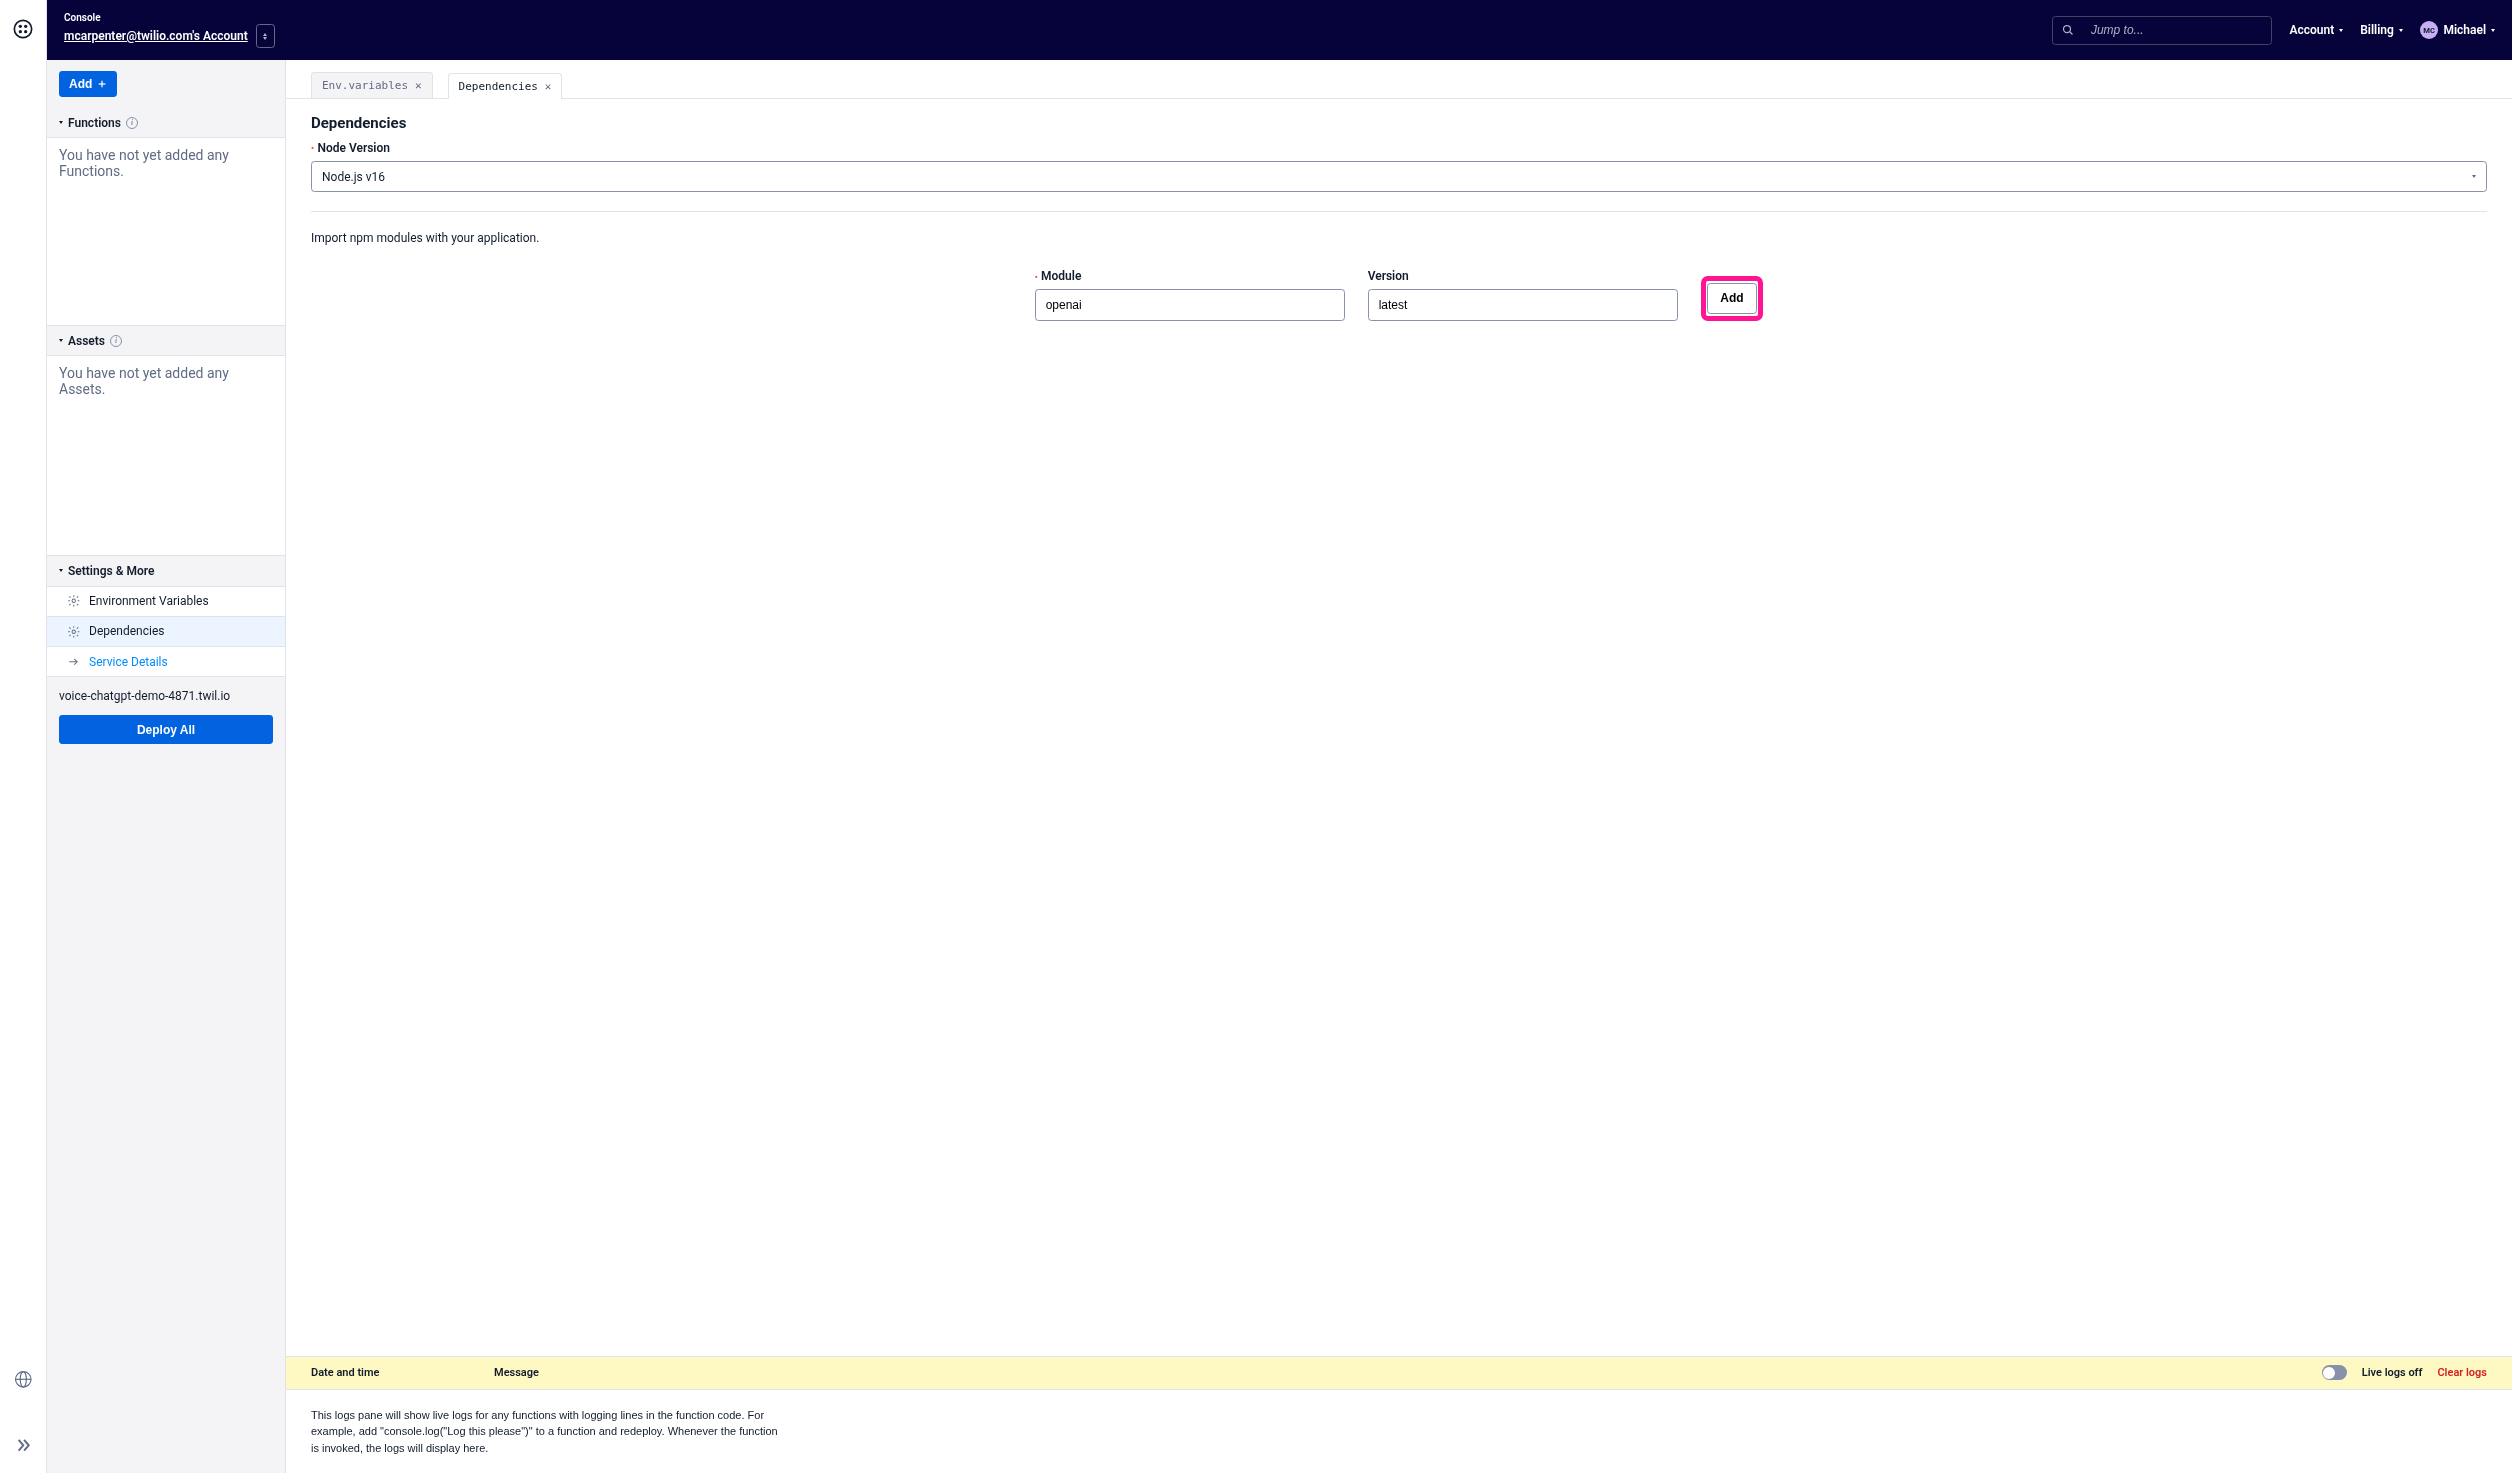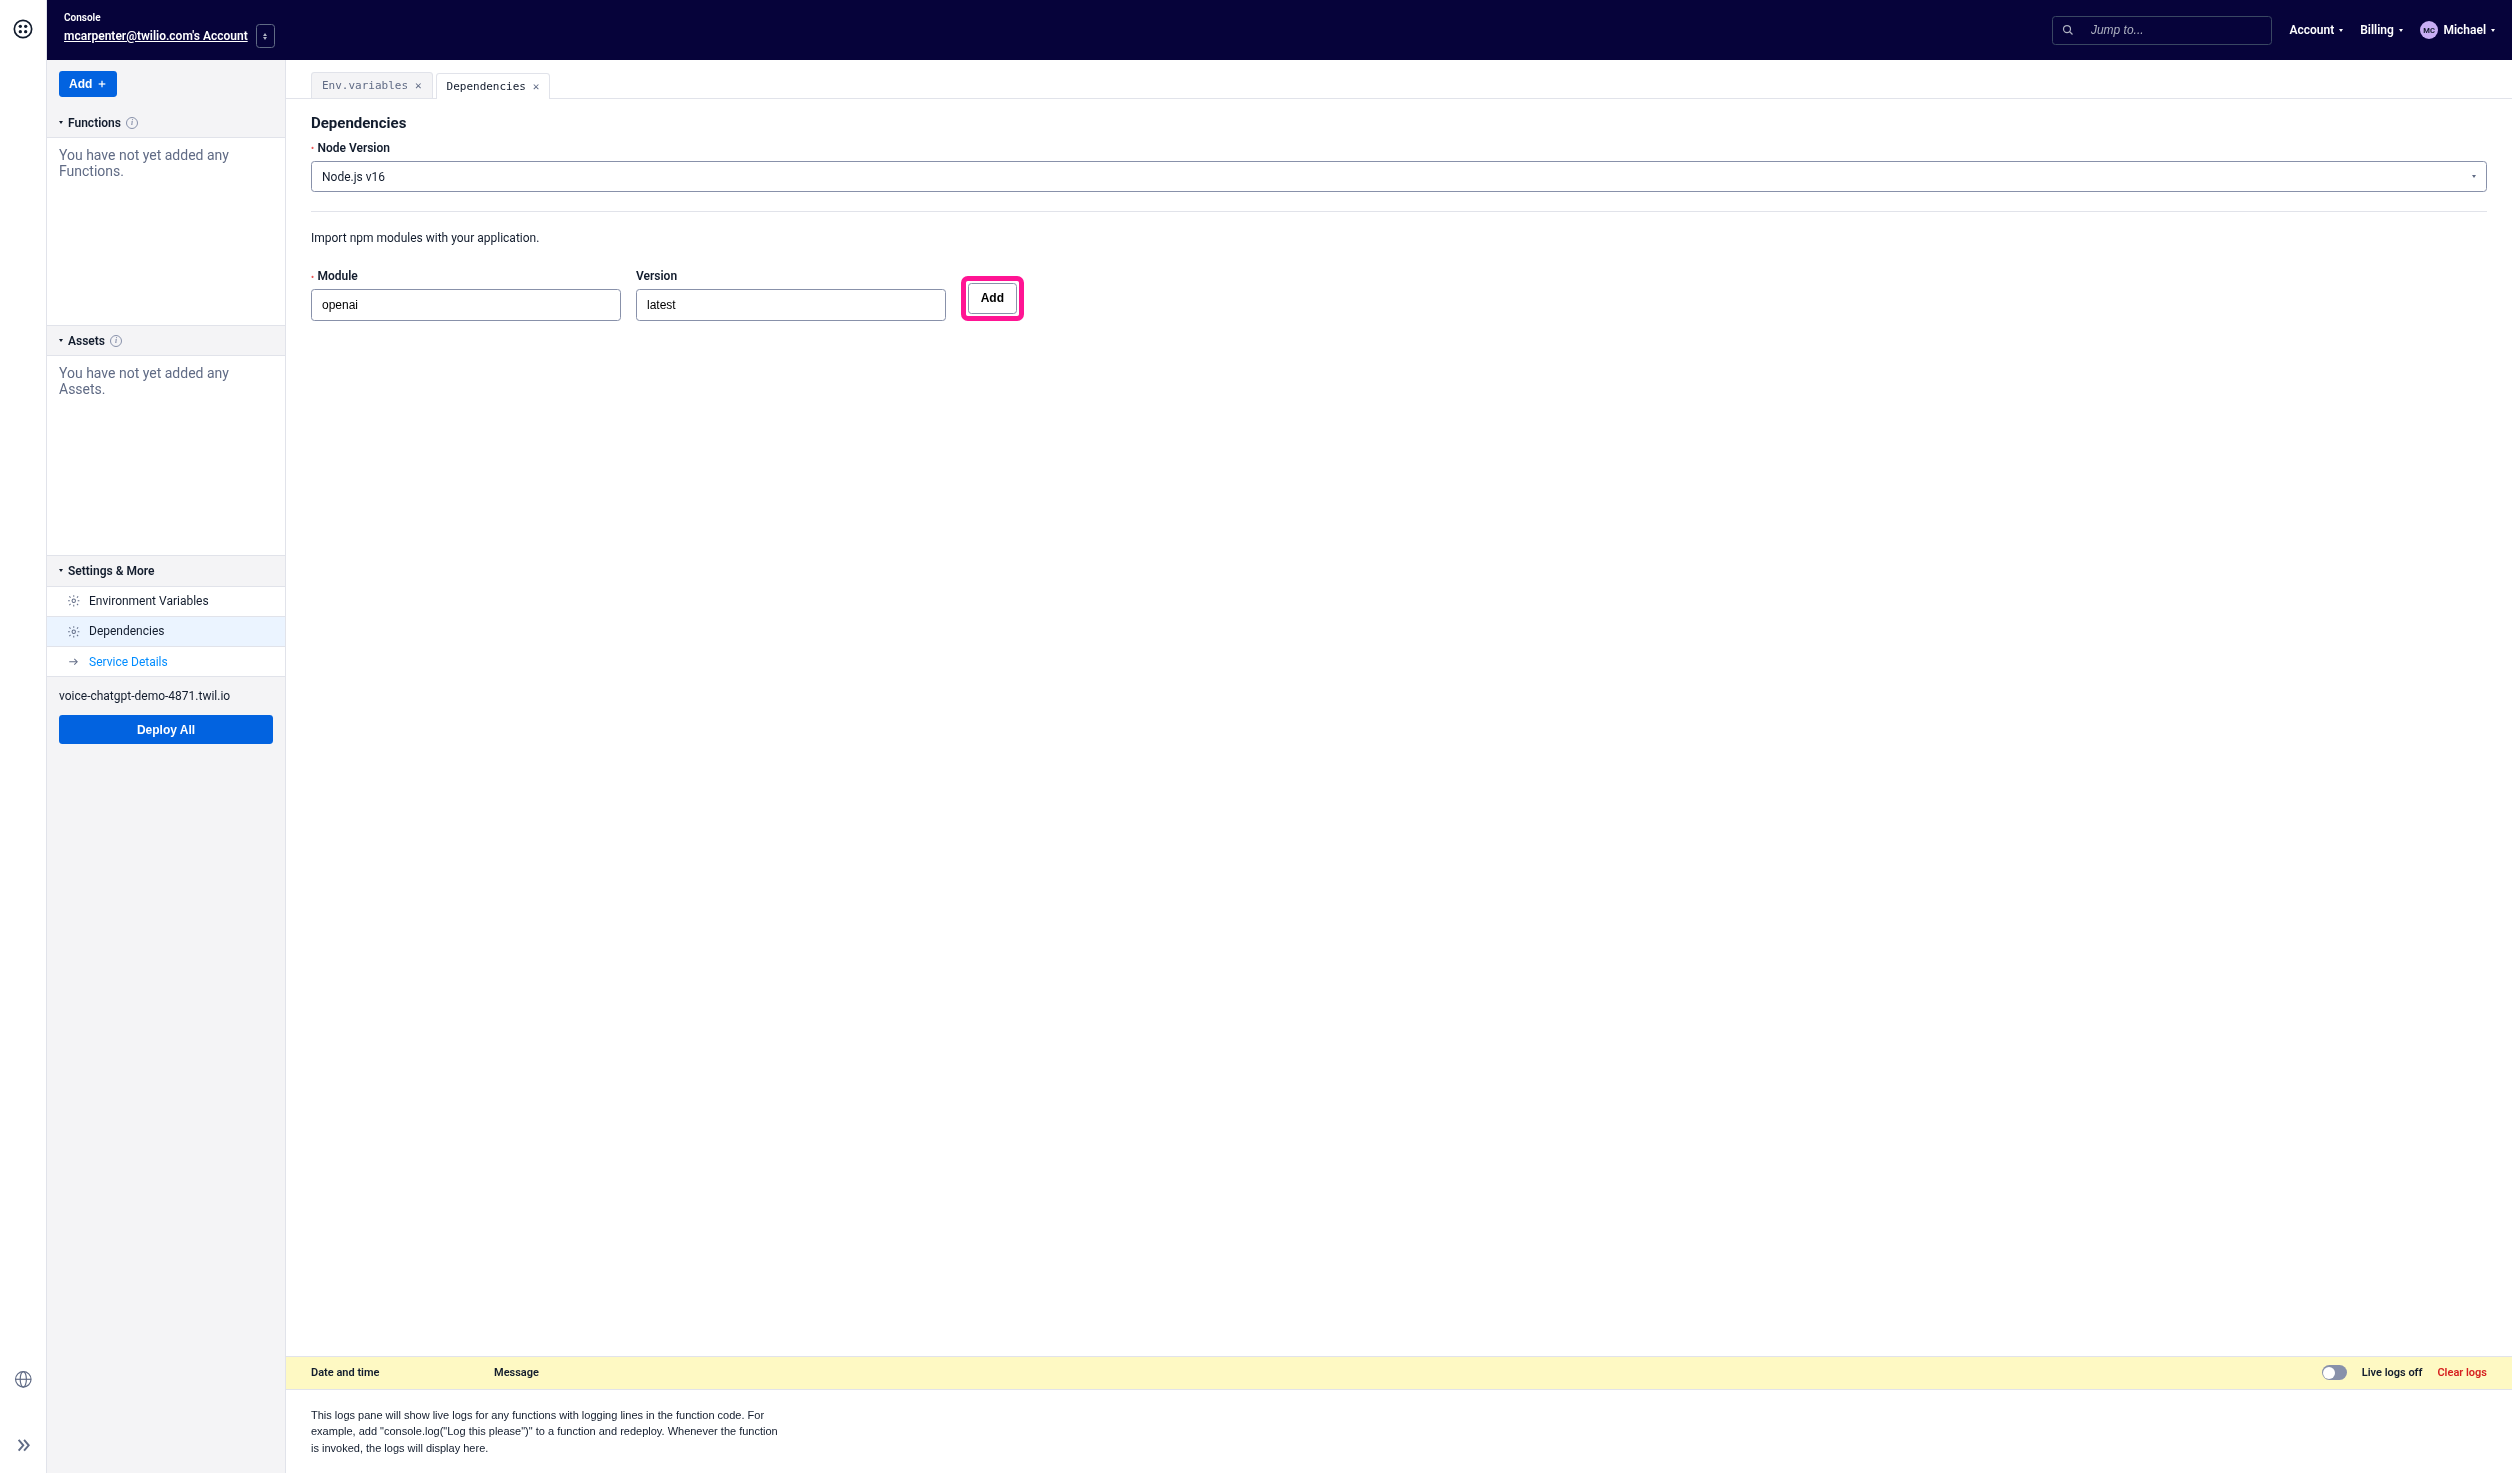--- a/index.html
+++ b/index.html
@@ -32,32 +32,32 @@
 .section-body.tall-1 { min-height: 188px; }
 .section-body.tall-2 { min-height: 200px; }
 .settings-list { background: #fff; }
 .settings-item { display: flex; align-items: center; gap: 8.5px; padding: 7.6px 20px; font-size: 12px; border-bottom: 0.8px solid #e1e3ea; cursor: pointer; }
 .settings-item.active { background: #EBF4FF; }
 .settings-item.link { color: #008CFF; text-align: right; }
 .sidebar-footer { padding: 12px; background: #F4F4F6; }
 .service-url { font-size: 12px; color: #121C2D; margin-bottom: 12px; }
 .deploy-btn { width: 100%; background: #0263E0; color: #fff; border: none; border-radius: 3.4px; padding: 7.6px; font-size: 12px; font-weight: 600; cursor: pointer; }
 .content { flex: 1; display: flex; flex-direction: column; overflow: hidden; }
-.tabs { display: flex; padding: 12px 25px 0 25px; border-bottom: 0.8px solid #e1e3ea; gap: 3px; }
+.tabs { display: flex; padding: 12px 25px 0 25px; border-bottom: 0.8px solid #e1e3ea; gap: 15px; }
 .tab { display: flex; align-items: center; gap: 6.8px; padding: 6px 10px; border: 0.8px solid #e1e3ea; border-bottom: none; border-radius: 3.4px 3.4px 0 0; font-family: "SFMono-Regular", Consolas, monospace; font-size: 11px; cursor: pointer; background: #F4F4F6; color: #606B85; }
 .tab.active { background: #fff; color: #121C2D; position: relative; top: 0.8px; }
 .tab-close { cursor: pointer; color: #606B85; }
 .panel { flex: 1; padding: 15px 25px; overflow: auto; }
 .panel h2 { font-size: 15px; font-weight: 700; margin-bottom: 8.5px; }
 .panel-sub { font-size: 12px; margin-bottom: 24px; }
 .field-label { font-size: 12px; font-weight: 600; margin-bottom: 6.8px; display: block; }
 .req::before { content: "•"; color: #EB5757; margin-right: 3.4px; font-size: 8.5px; vertical-align: middle; }
 .select-box { width: 100%; border: 0.8px solid #8891AA; border-radius: 3.4px; padding: 7.6px 10px; font-size: 12px; display: flex; justify-content: space-between; align-items: center; cursor: pointer; background: #fff; }
 .divider { border: none; border-top: 0.8px solid #e1e3ea; margin: 18.6px 0; }
-.module-row { display: flex; gap: 15px; align-items: flex-end; }
+.module-row { display: flex; gap: 23px; align-items: flex-end; justify-content: center; }
 .module-col { display: flex; flex-direction: column; }
 .module-col.mod { width: 310px; }
 .module-col.ver { width: 310px; }
 .text-input { border: 0.8px solid #8891AA; border-radius: 3.4px; padding: 7.6px 10px; font-size: 12px; outline: none; }
 .add-module-btn { border: 0.8px solid #8891AA; background: #fff; border-radius: 3.4px; padding: 7.6px 12px; font-size: 12px; font-weight: 600; cursor: pointer; }
 .highlight-box { border: 5px solid #FF1493; border-radius: 6.8px; padding: 1.7px; display: inline-flex; }
 .logs { border-top: 0.8px solid #e1e3ea; display: flex; flex-direction: column; }
 .logs-header { display: flex; align-items: center; padding: 8.5px 25px; background: #fef9c3; border-bottom: 0.8px solid #e1e3ea; font-size: 11px; font-weight: 600; }
 .logs-col-date { width: 183px; }
 .logs-col-msg { flex: 1; }

